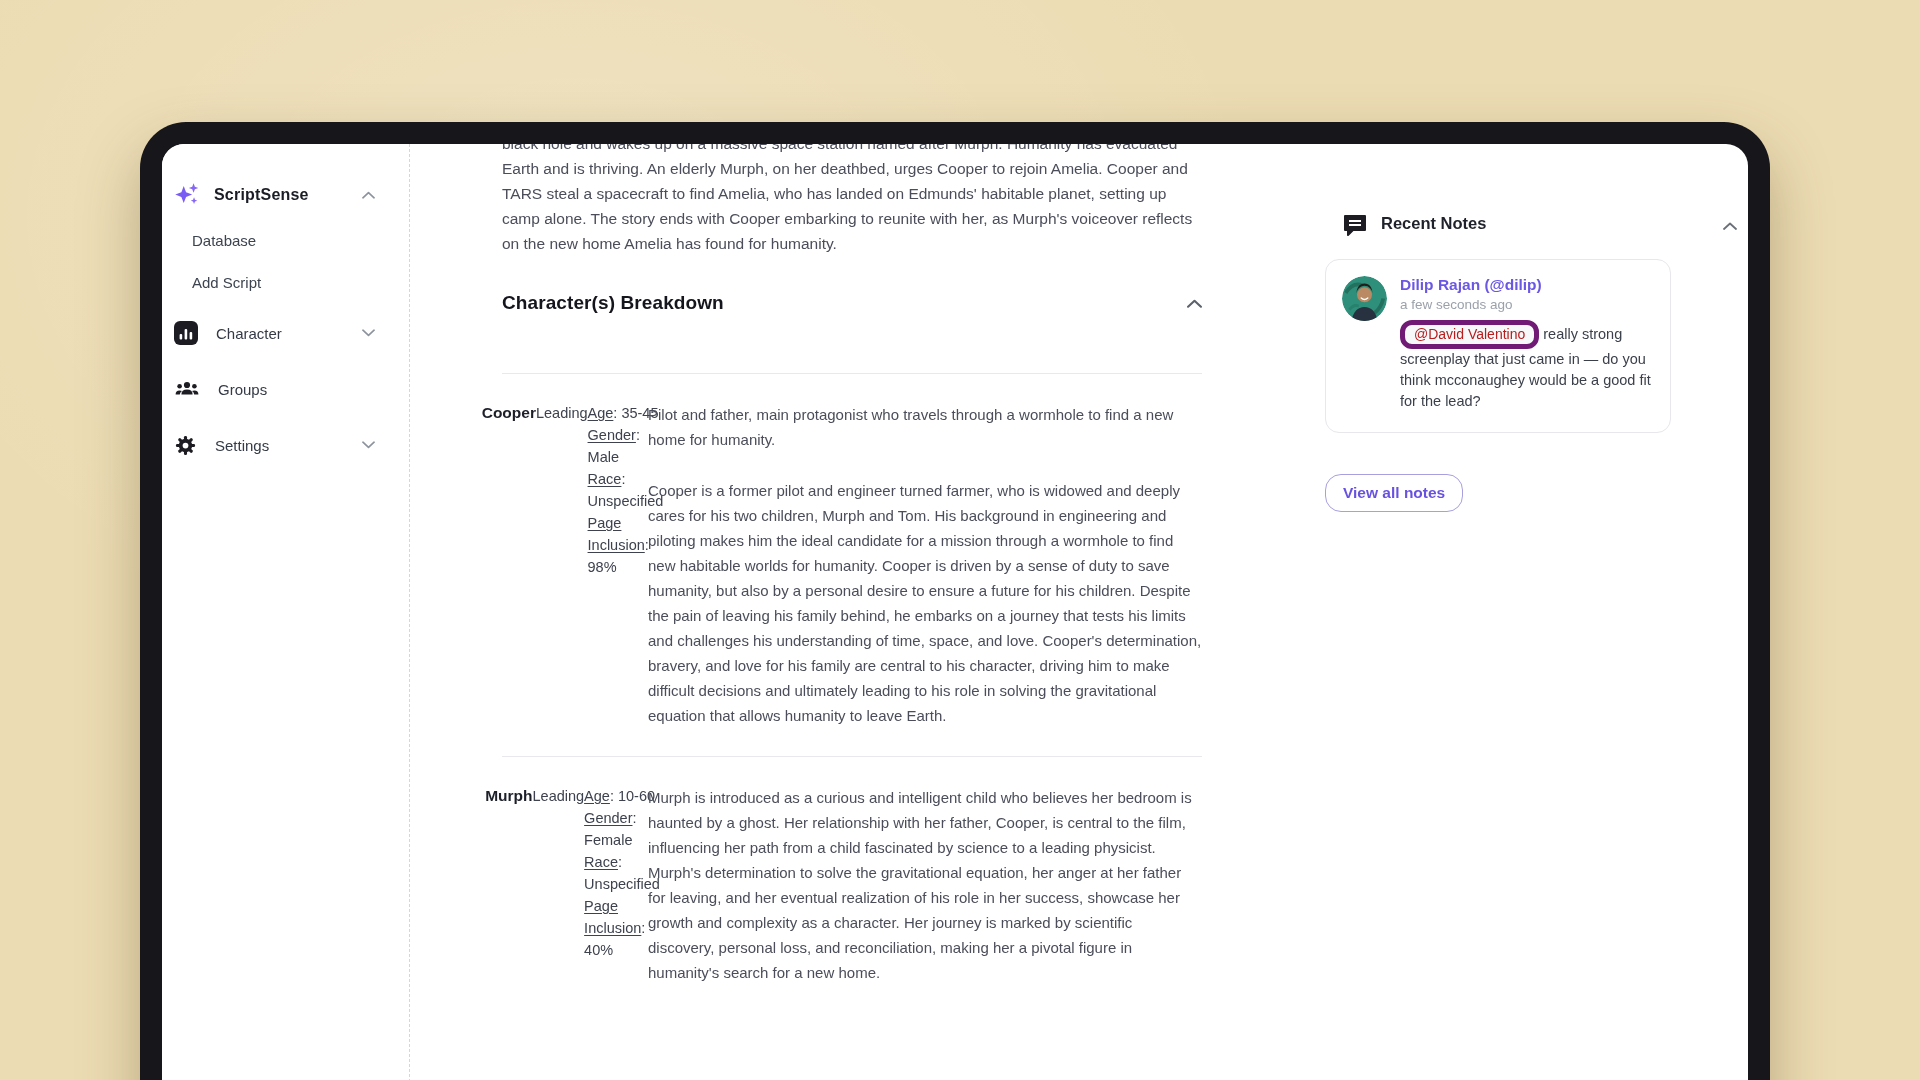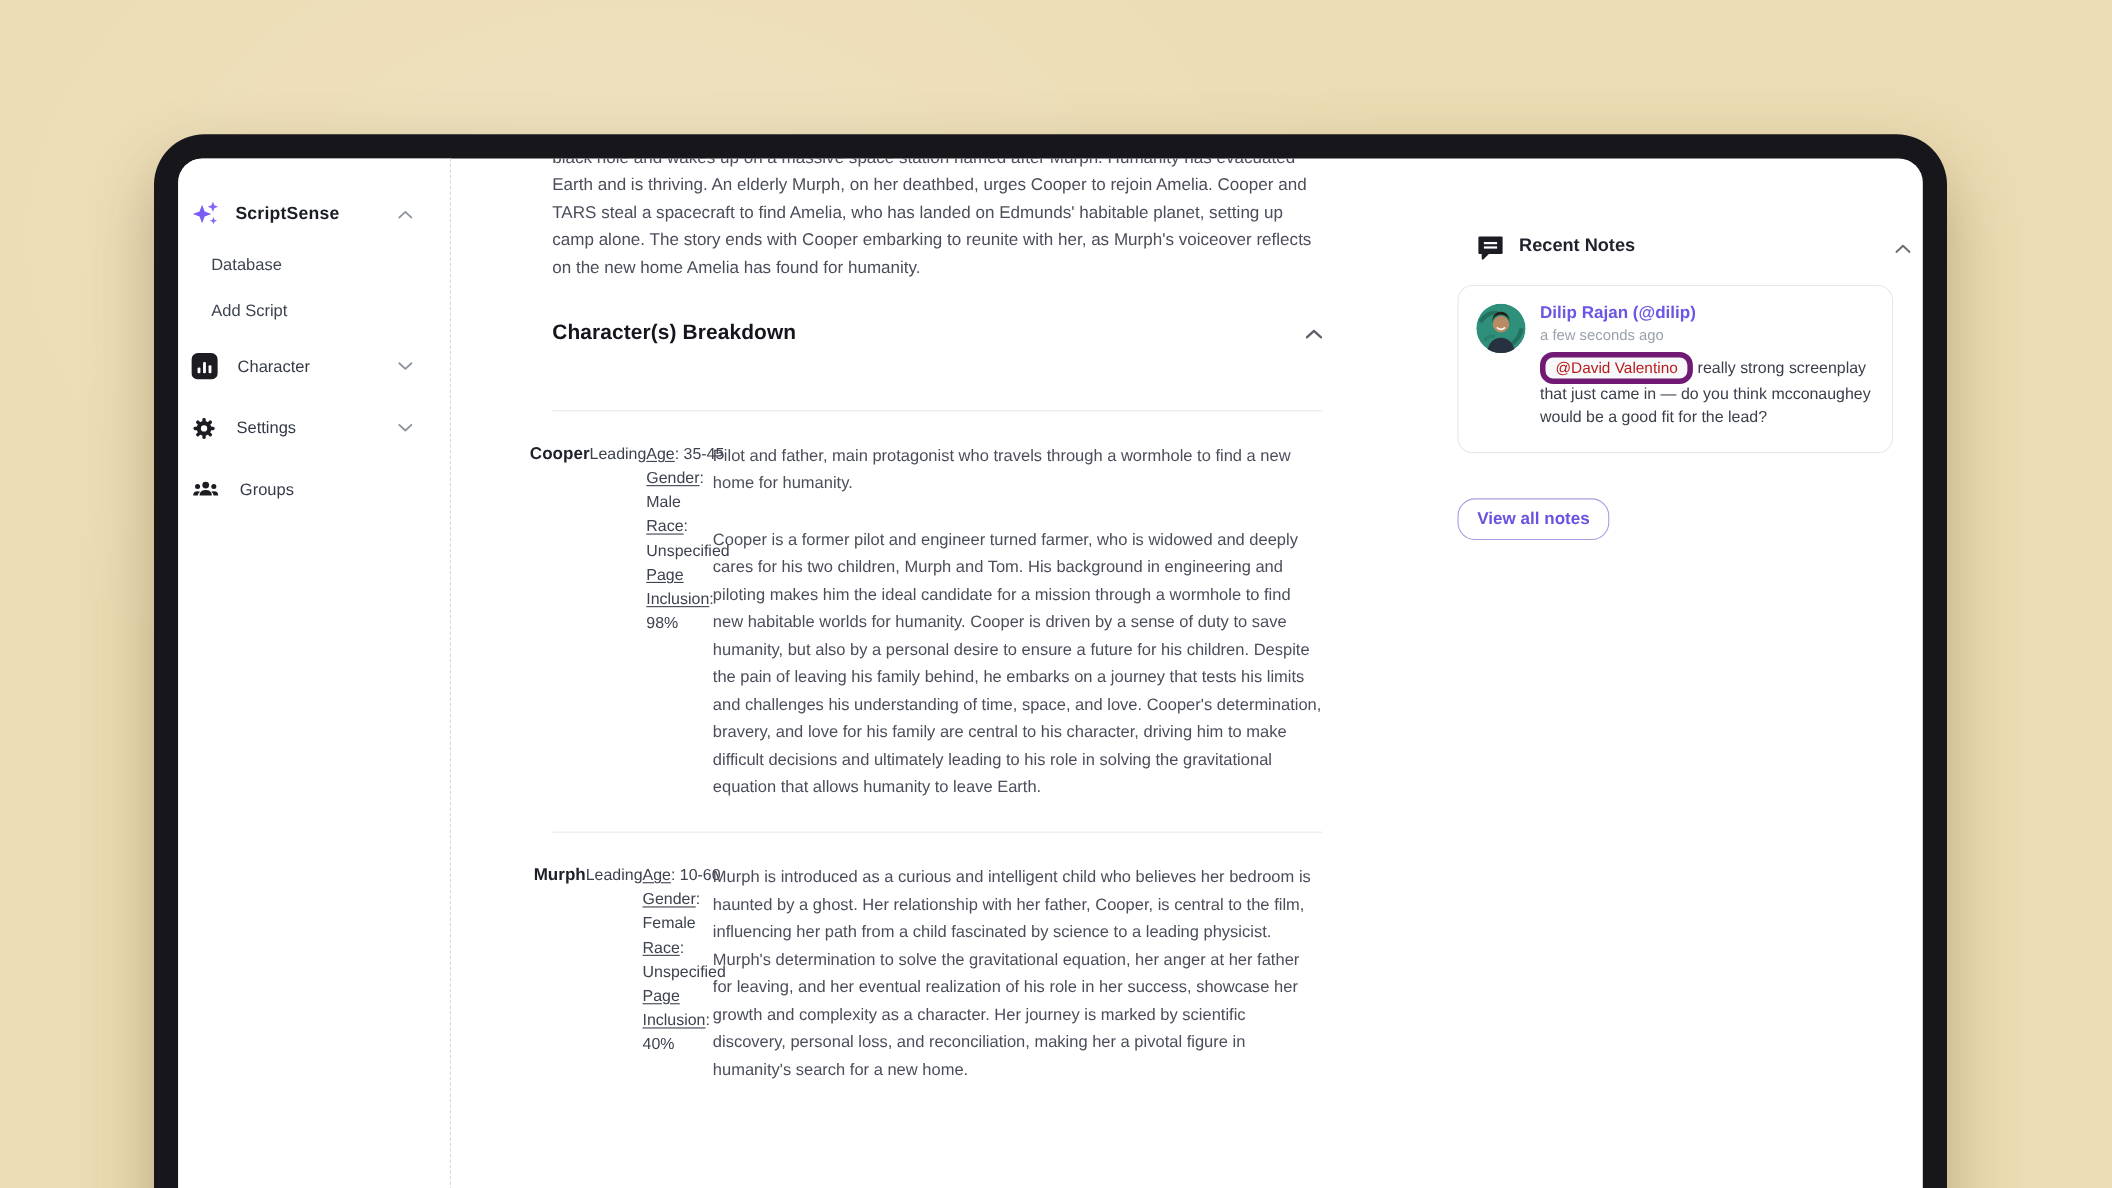--- a/index.html
+++ b/index.html
@@ -68,21 +68,21 @@
   .char-name { font-size:15.5px; font-weight:700; color:#1d2029; margin-bottom:2px; }
   .attr-label { text-decoration:underline; text-underline-offset:2px; }
   .char-desc { flex:1 1 auto; font-size:15px; line-height:25px; color:#4b4e5a; }
   .char-desc .summary { margin-bottom:26px; }
 
   
   .notes { position:absolute; left:1163px; top:0; width:420px; }
   .notes-head { margin-top:70px; display:flex; padding:0 8px 0 18px; }
   .notes-title { font-size:16.5px; font-weight:700; color:#1f222b; margin-left:14px; flex:1; }
   .note-card {
-    margin-top:22px; width:396px; border:1px solid #e7e7ec; border-radius:14px;
+    margin-top:22px; width:346px; border:1px solid #e7e7ec; border-radius:14px;
     padding:16px 16px 20px 16px; display:flex; gap:13px; background:#fff;
   }
   .note-body { flex:1; }
   .note-author { font-size:15.5px; font-weight:700; color:#6a57e3; }
   .note-time { font-size:13.5px; color:#9ba1ab; margin-top:3px; }
   .note-text { margin-top:8px; font-size:14.5px; line-height:21px; color:#3a3f4a; }
   .mention-chip {
     display:inline-block; border:5px solid #701a75; background:#f7f8fa;
     border-radius:12px; padding:0 9px; line-height:19px; font-size:14px; color:#b91c1c;
   }
@@ -139,53 +139,53 @@
               <rect x="10.6" y="8" width="2.6" height="10.4" rx="1" fill="#fff"></rect>
               <rect x="15.6" y="11" width="2.6" height="7.4" rx="1" fill="#fff"></rect>
             </svg>
           </span>
           <span class="label">Character</span>
           <span class="icon-box">
               <svg class="chev" width="13" height="8" viewBox="0 0 14 8">
     <path d="M1 1l6 5.5L13 1" stroke="#8d939e" stroke-width="1.8" fill="none" stroke-linecap="round" stroke-linejoin="round"></path>
   </svg>
             </span>
+        </div>
+
+        <div class="section-item">
+          <span class="icon-box">
+            <svg width="26" height="24" viewBox="0 0 26 24" fill="#1c1c22">
+              <circle cx="13" cy="8" r="3.1"></circle>
+              <path d="M7.4 17.5 q0-5 5.6-5 5.6 0 5.6 5 z"></path>
+              <circle cx="5.6" cy="9.2" r="2.3"></circle>
+              <path d="M1.6 17.5 q0-4 4-4 1.4 0 2.4.6 -2 1.2-2.2 3.4 z"></path>
+              <circle cx="20.4" cy="9.2" r="2.3"></circle>
+              <path d="M24.4 17.5 q0-4-4-4 -1.4 0-2.4.6 2 1.2 2.2 3.4 z"></path>
+            </svg>
+          </span>
+          <span class="label">Groups</span>
         </div>
 
         <div class="section-item">
           <span class="icon-box">
             <svg width="23" height="23" viewBox="0 0 24 24" fill="#1c1c22">
               <rect x="10.4" y="2" width="3.2" height="20" rx="1.4"></rect>
               <rect x="10.4" y="2" width="3.2" height="20" rx="1.4" transform="rotate(45 12 12)"></rect>
               <rect x="10.4" y="2" width="3.2" height="20" rx="1.4" transform="rotate(90 12 12)"></rect>
               <rect x="10.4" y="2" width="3.2" height="20" rx="1.4" transform="rotate(135 12 12)"></rect>
               <circle cx="12" cy="12" r="7"></circle>
               <circle cx="12" cy="12" r="3" fill="#fff"></circle>
             </svg>
           </span>
           <span class="label">Settings</span>
           <span class="icon-box">
               <svg class="chev" width="13" height="8" viewBox="0 0 14 8">
     <path d="M1 1l6 5.5L13 1" stroke="#8d939e" stroke-width="1.8" fill="none" stroke-linecap="round" stroke-linejoin="round"></path>
   </svg>
             </span>
-        </div>
-
-        <div class="section-item">
-          <span class="icon-box">
-            <svg width="26" height="24" viewBox="0 0 26 24" fill="#1c1c22">
-              <circle cx="13" cy="8" r="3.1"></circle>
-              <path d="M7.4 17.5 q0-5 5.6-5 5.6 0 5.6 5 z"></path>
-              <circle cx="5.6" cy="9.2" r="2.3"></circle>
-              <path d="M1.6 17.5 q0-4 4-4 1.4 0 2.4.6 -2 1.2-2.2 3.4 z"></path>
-              <circle cx="20.4" cy="9.2" r="2.3"></circle>
-              <path d="M24.4 17.5 q0-4-4-4 -1.4 0-2.4.6 2 1.2 2.2 3.4 z"></path>
-            </svg>
-          </span>
-          <span class="label">Groups</span>
         </div>
       </div>
 
     </aside>
 
     <main class="main">
       <p class="synopsis">black hole and wakes up on a massive space station named after Murph. Humanity has evacuated Earth and is thriving. An elderly Murph, on her deathbed, urges Cooper to rejoin Amelia. Cooper and TARS steal a spacecraft to find Amelia, who has landed on Edmunds' habitable planet, setting up camp alone. The story ends with Cooper embarking to reunite with her, as Murph's voiceover reflects on the new home Amelia has found for humanity.</p>
 
       <div class="section-head">
         <h2 class="section-title">Character(s) Breakdown</h2>

